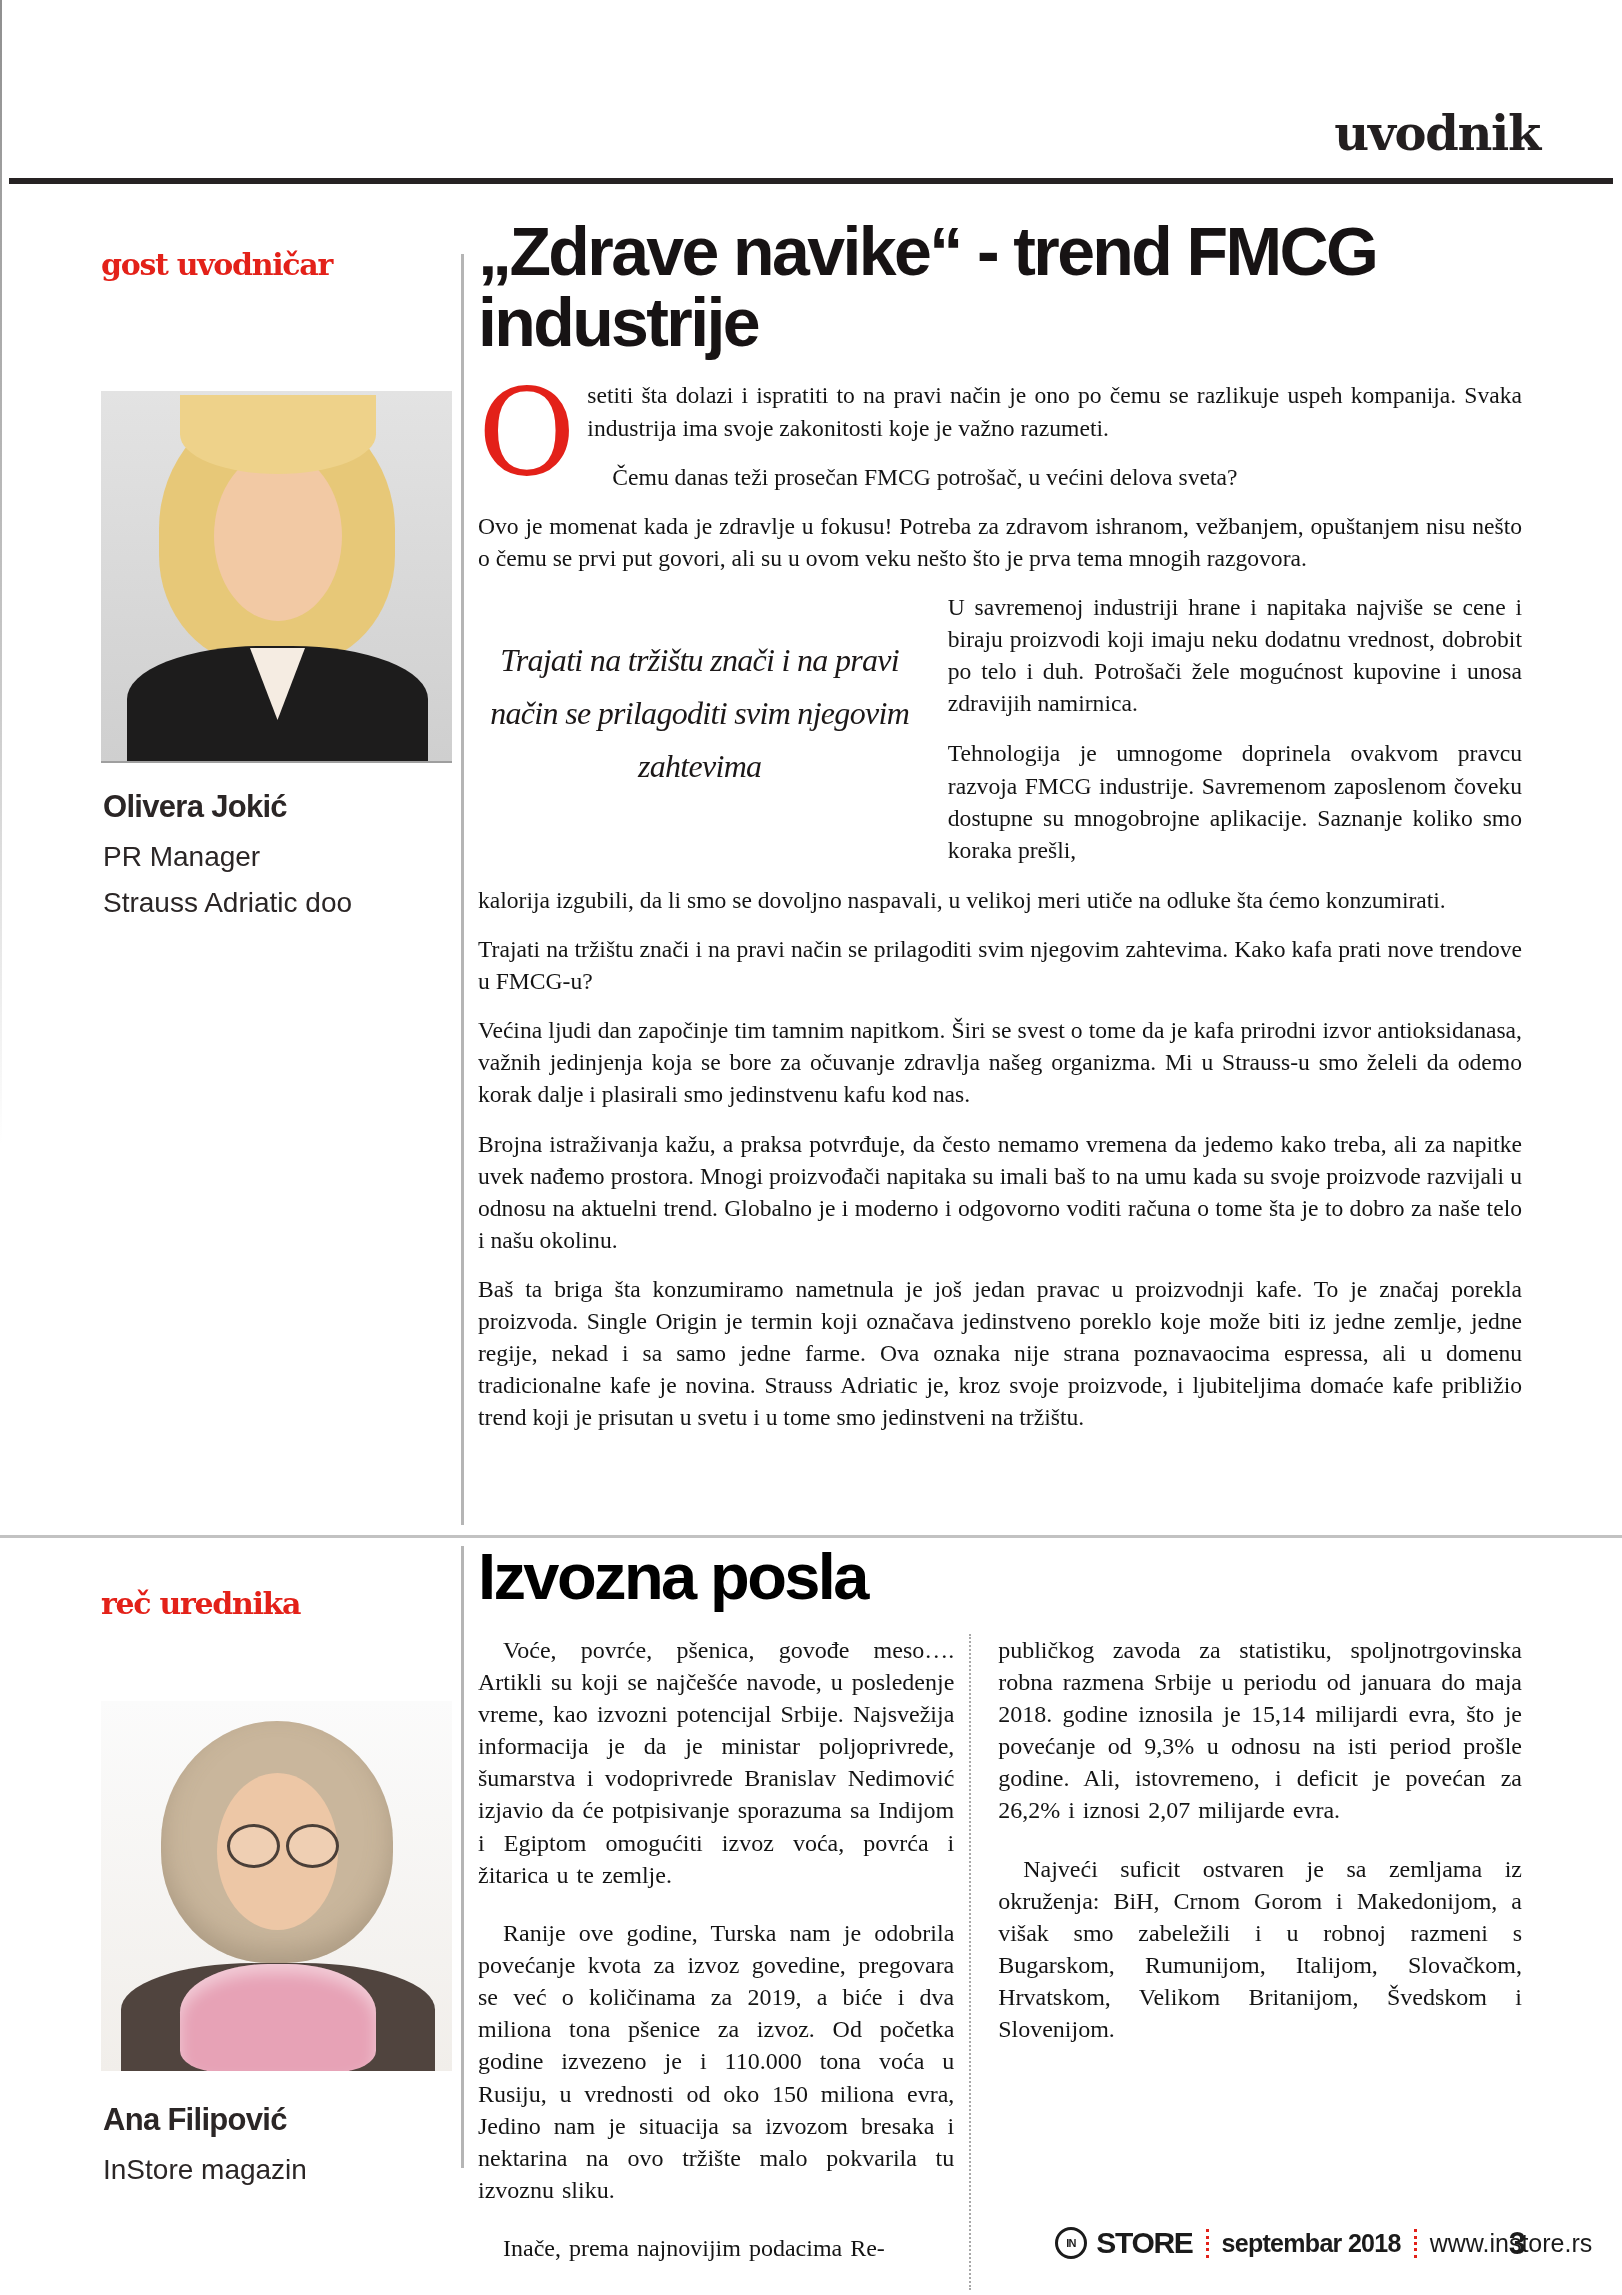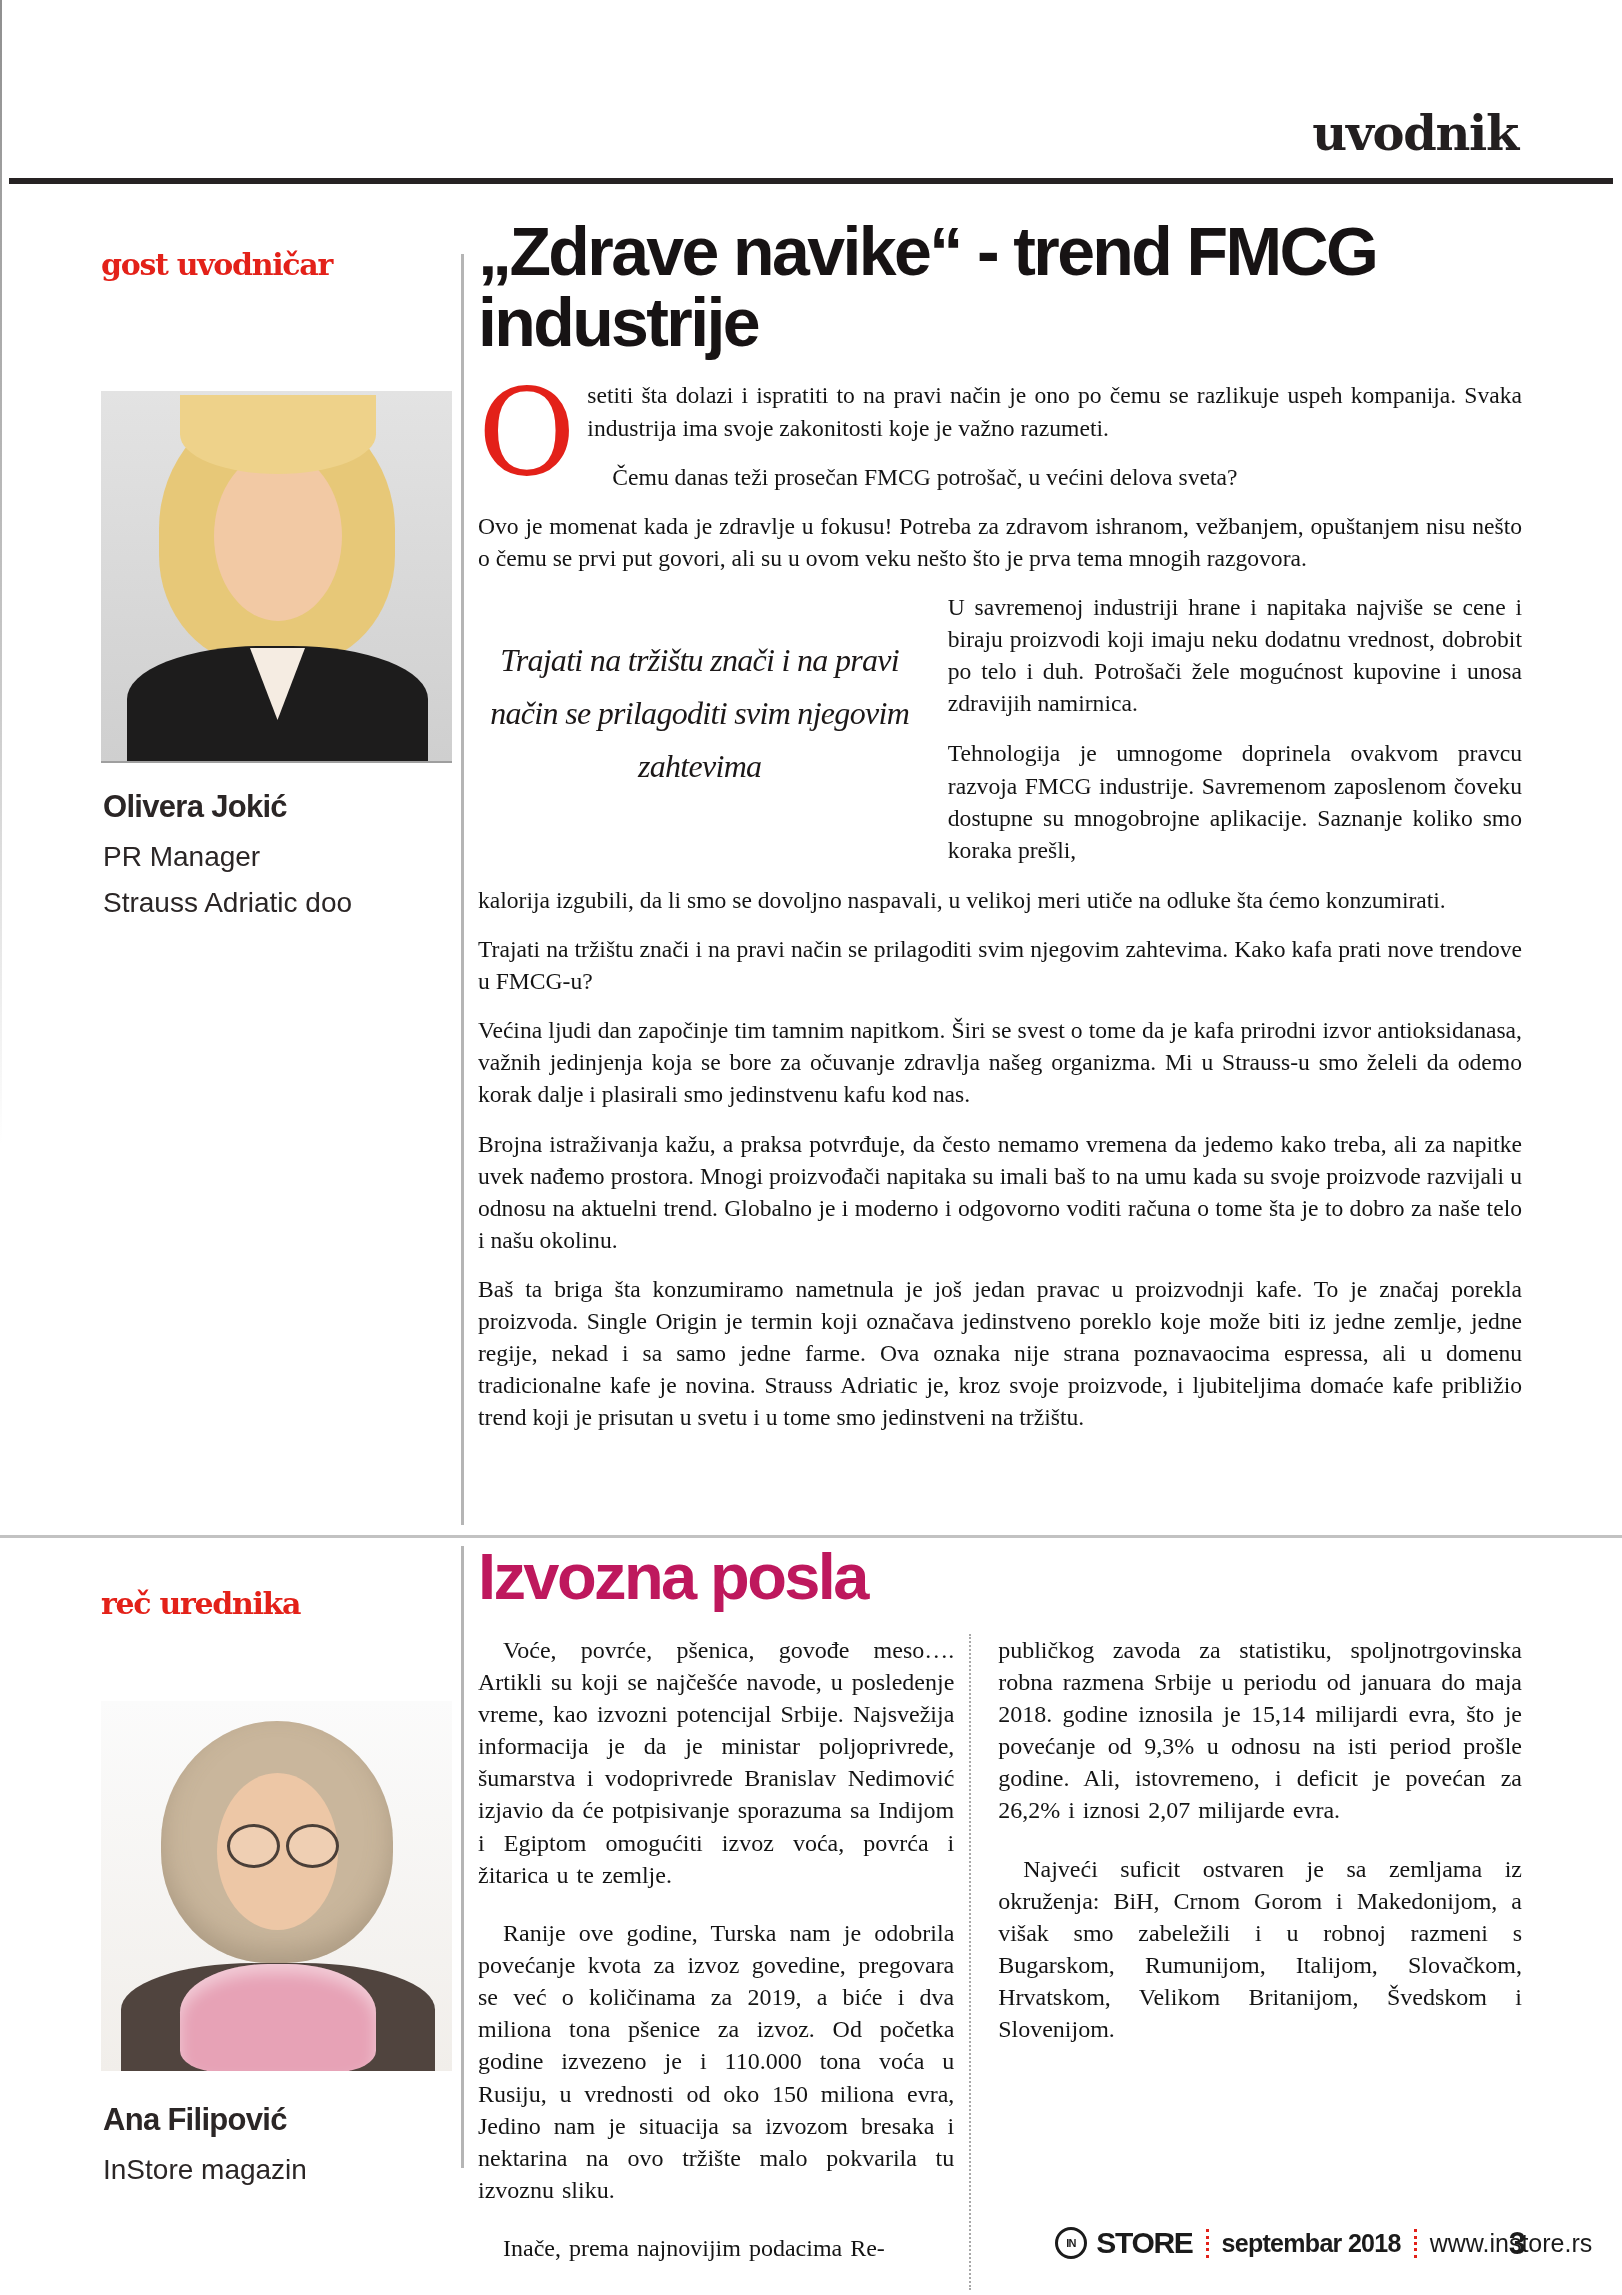--- a/index.html
+++ b/index.html
@@ -2,21 +2,21 @@
 <html style="font-size:10.5px"><head>
 <meta charset="utf-8">
 <style>
   html,body{margin:0;padding:0;background:#ffffff;}
   .page{position:relative;width:1623px;height:2295px;background:#ffffff;overflow:hidden;
         font-family:"Liberation Serif", serif;color:#141414;}
   .edge-line{position:absolute;left:0;top:0;width:2px;height:1145px;
         background:linear-gradient(#8f8f8f,#c9c9c9 60%,rgba(200,200,200,0));}
 
   
-  .kicker{position:absolute;top:105px;right:105px;font-family:"DejaVu Serif",serif;
+  .kicker{position:absolute;top:105px;right:83px;font-family:"DejaVu Serif",serif;
         font-weight:bold;font-size:48px;letter-spacing:-1.3px;color:#231f20;}
   .rule-top{position:absolute;top:178px;left:9.2px;width:1604px;height:5.9px;background:#262223;}
 
   
   .section-label{position:absolute;left:101px;font-family:"DejaVu Serif",serif;
         font-weight:bold;font-size:30px;letter-spacing:-1.3px;color:#e32119;}
   .label-1{top:247px;}
   .label-2{top:1586px;}
 
   
@@ -69,21 +69,21 @@
   .mid{display:flex;margin:6.5px 0 0 0;}
   .pull-quote{width:45%;box-sizing:border-box;padding:43px 37px 0 10.5px;
         font-style:italic;font-size:32px;line-height:1.66;text-align:center;
         letter-spacing:-0.7px;color:#1c1818;}
   .mid-right{width:55%;}
   .mid-right p{margin-bottom:18.3px;}
 
   
   .article-2{position:absolute;left:478px;top:1539px;width:1044px;}
   .headline-2{font-family:"Liberation Sans",sans-serif;font-weight:bold;font-size:65px;
-        letter-spacing:-2.6px;color:#be185d;margin:0 0 19.6px 0;}
+        letter-spacing:-2.6px;color:#000000;margin:0 0 19.6px 0;}
   .cols{display:flex;}
   .col-left{width:47%;box-sizing:border-box;padding-right:14.4px;}
   .col-right{width:53%;box-sizing:border-box;padding-left:27.5px;border-left:2.6px dotted #a8a8a8;}
   .cols p{font-size:24px;line-height:1.34;text-align:justify;word-spacing:2px;margin:0 0 26px 0;}
 
   
   .footer{position:absolute;left:1055px;top:2226px;height:34px;display:flex;
         align-items:center;font-family:"Liberation Sans",sans-serif;}
   .logo-circle{width:26px;height:26px;border:3.9px solid #1b1b1b;border-radius:50%;
         display:flex;align-items:center;justify-content:center;

